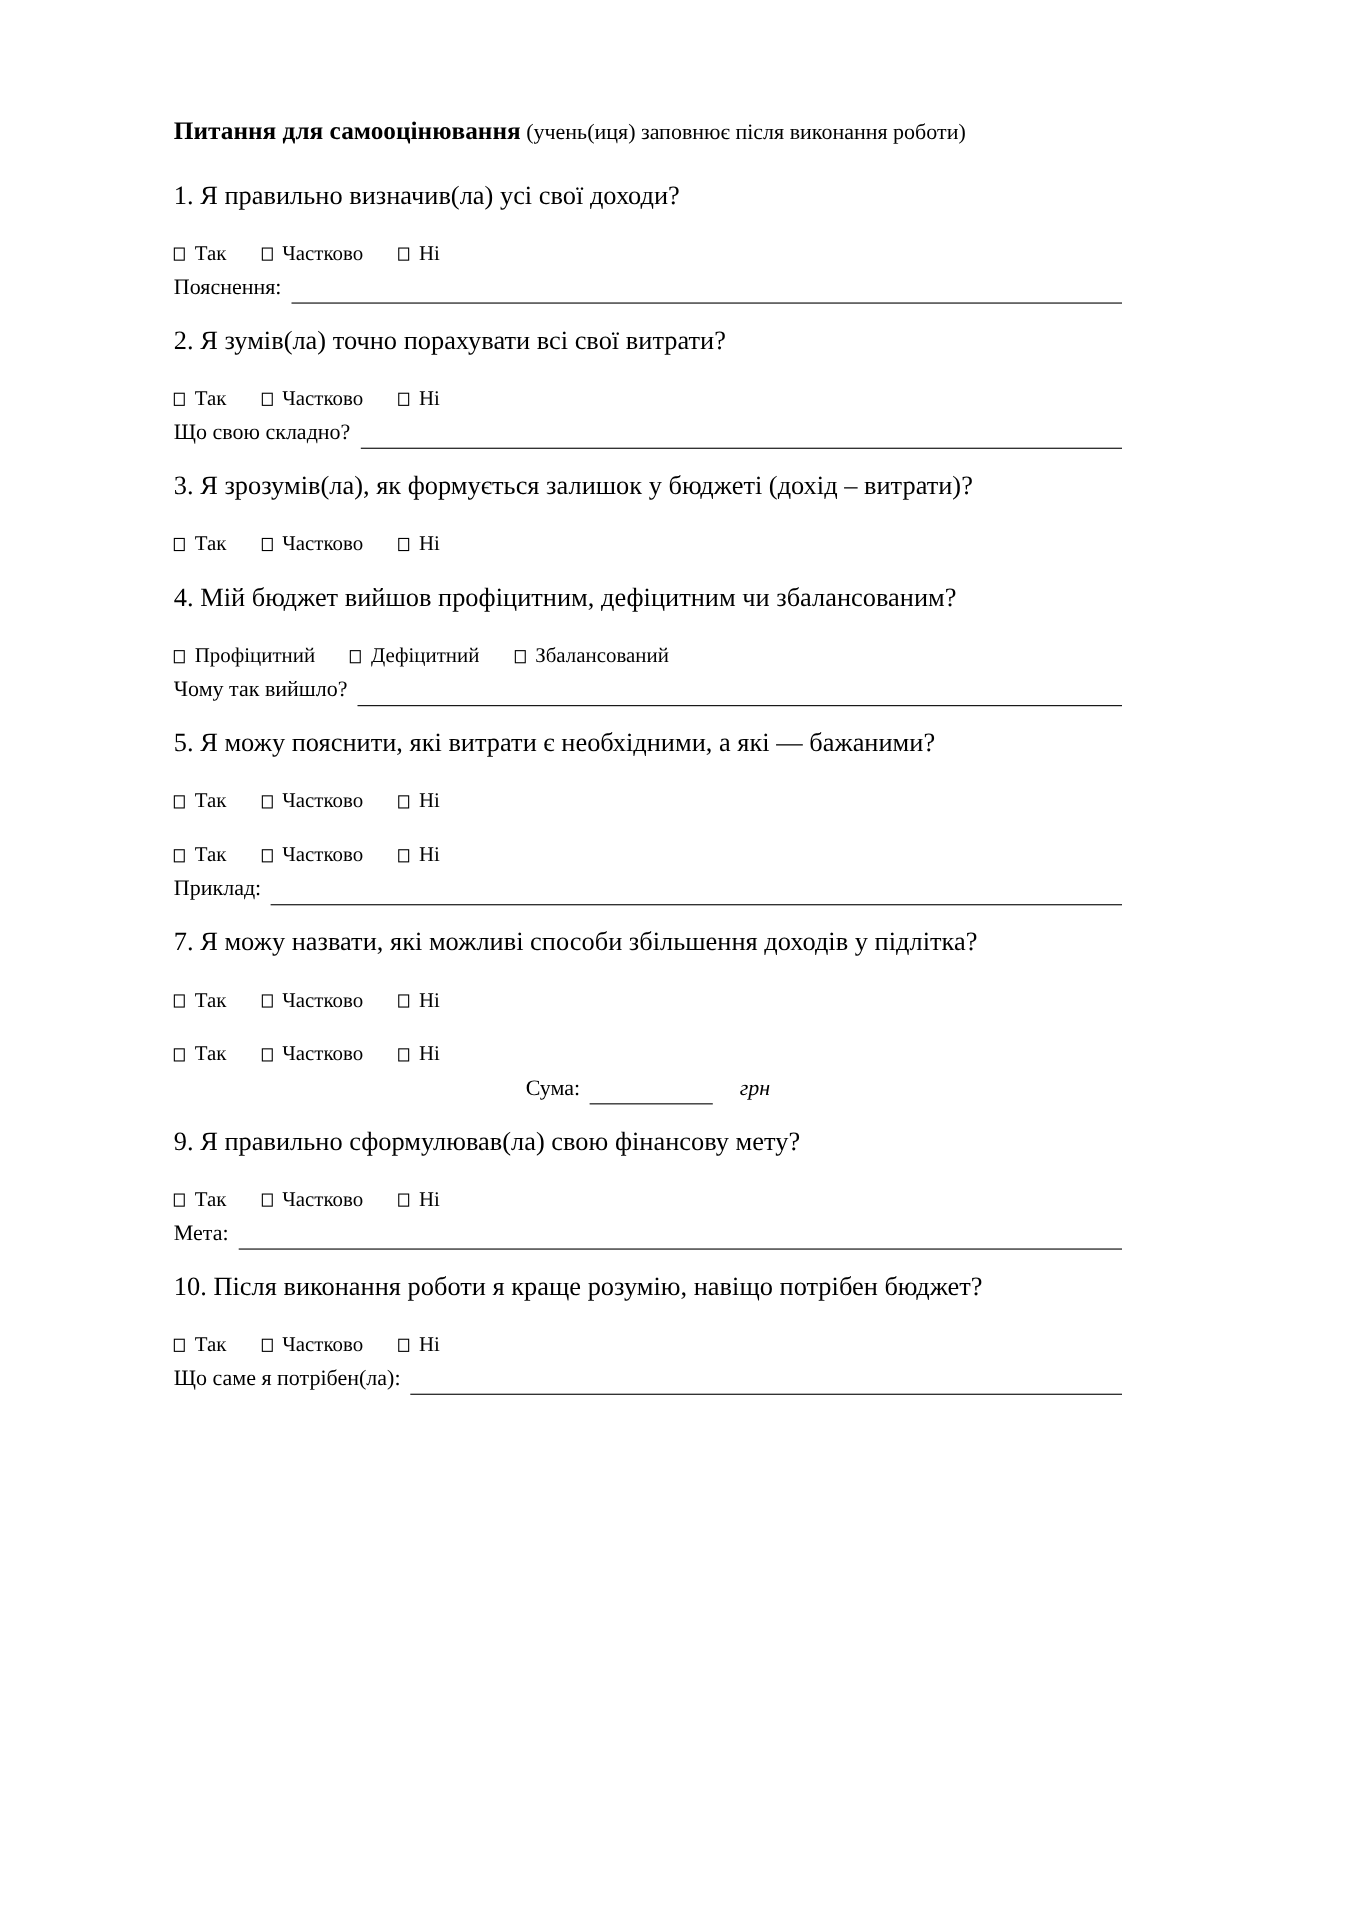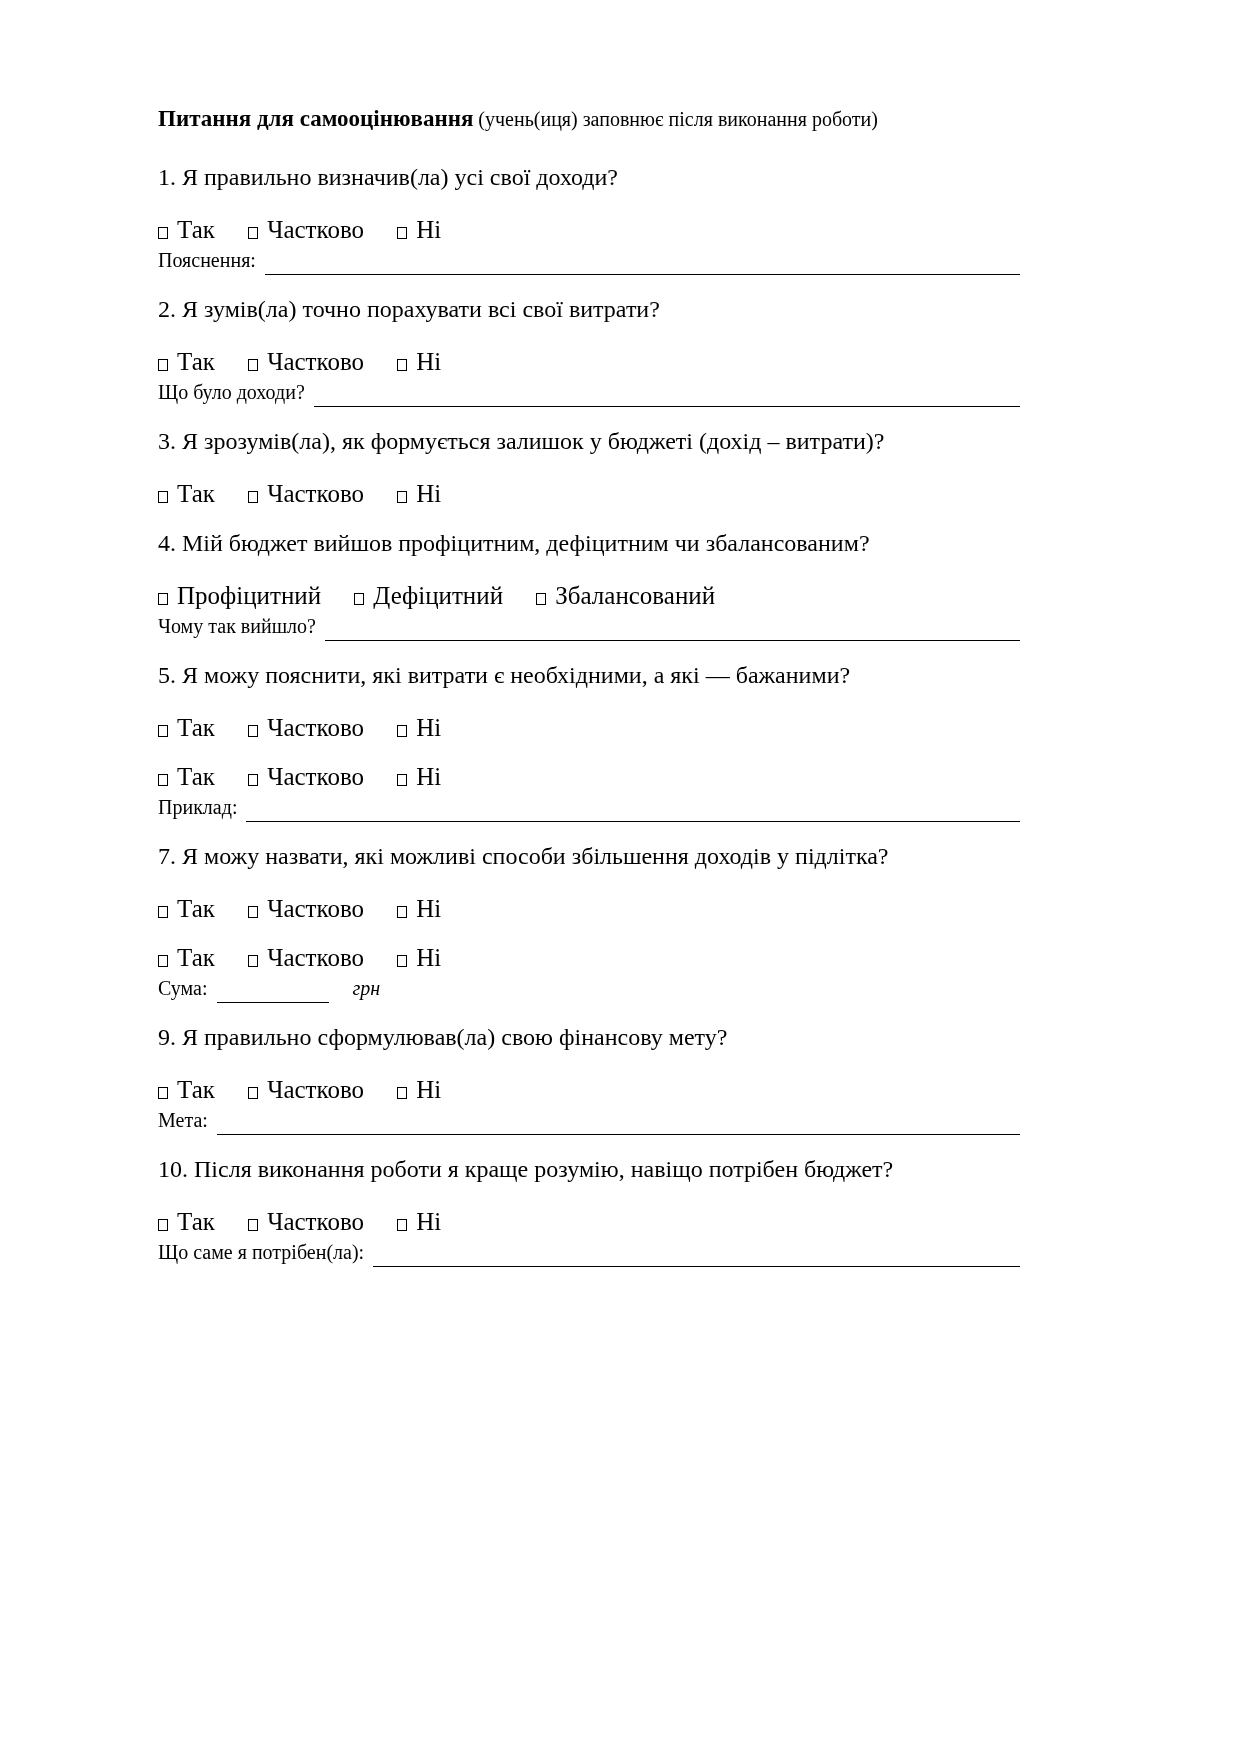--- a/index.html
+++ b/index.html
@@ -29,39 +29,40 @@
     font-size: 20px;
   }
   .q { margin: 0 0 19px 0; }
   .q-text {
     font-size: 24px;
     line-height: 30px;
     margin: 0 0 23px 0;
     white-space: nowrap;
   }
   .q-options {
-    font-size: 25px;
+    font-size: 19px;
     line-height: 30px;
     white-space: nowrap;
   }
   .opt { margin-right: 27px; }
   .box {
     display: inline-block;
     width: 10px;
     height: 12px;
     border: 1.4px solid #000;
     box-sizing: border-box;
     margin-right: 9px;
     vertical-align: -1px;
   }
   .q-followup {
     display: flex;
     align-items: flex-end;
     font-size: 20px;
     line-height: 30px;
+    justify-content: center;
   }
   .f-label { white-space: nowrap; }
   .answer-line {
     flex: 1 1 auto;
     border-bottom: 1.3px solid #000;
     height: 26px;
     margin-left: 9px;
     min-width: 40px;
   }
   .answer-line.short {
@@ -111,21 +112,21 @@
 
   <span class="opt">
     <span class="box"></span><span class="opt-label">Частково</span>
   </span>
 
   <span class="opt">
     <span class="box"></span><span class="opt-label">Ні</span>
   </span>
 </div>
     <div class="q-followup">
-      <span class="f-label">Що було доходи?</span>
+      <span class="f-label">Що свою складно?</span>
       <span class="answer-line"></span>
 
     </div>
   </section>
 
   <section class="q">
     <p class="q-text">3. Я зрозумів(ла), як формується залишок у бюджеті (дохід – витрати)?</p>
     <div class="q-options">
   <span class="opt">
     <span class="box"></span><span class="opt-label">Так</span>

